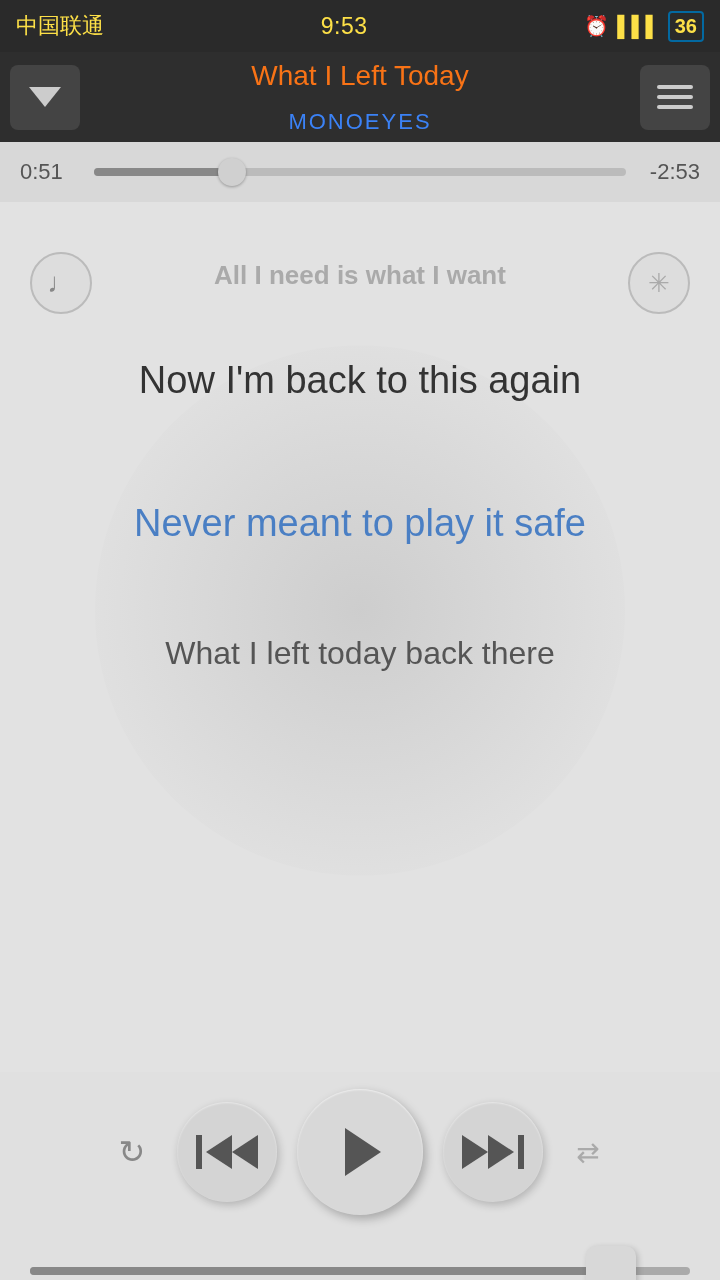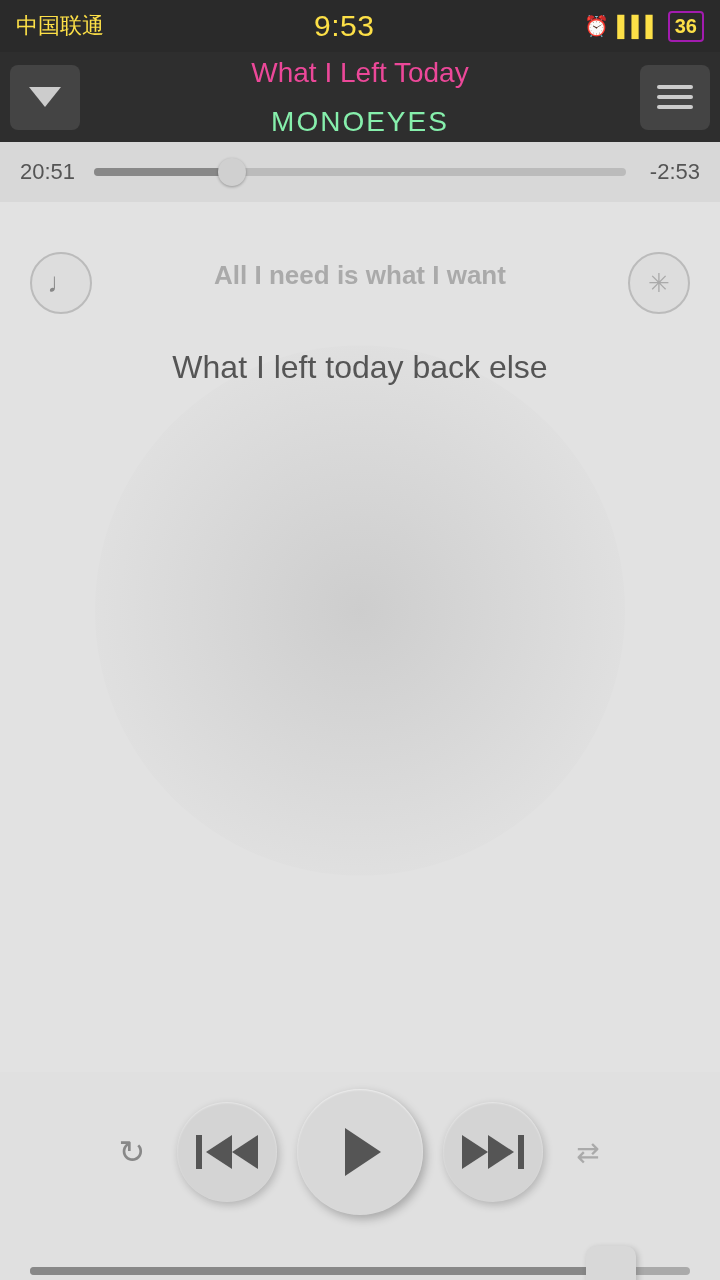--- a/index.html
+++ b/index.html
@@ -18,29 +18,29 @@
       height: 52px;
       background: #2a2a2a;
       display: flex;
       align-items: center;
       justify-content: space-between;
       padding: 0 16px;
       color: #fde047;
       font-size: 22px;
     }
     .status-left { font-size: 22px; }
-    .status-center { font-size: 30px; font-weight: 400; letter-spacing: 0.5px; }
+    .status-center { font-size: 23px; font-weight: 400; letter-spacing: 0.5px; }
     .status-right {
       display: flex;
       align-items: center;
       gap: 8px;
       font-size: 20px;
     }
     .battery-box {
-      border: 2px solid #a21caf;
+      border: 2px solid #0369a1;
       border-radius: 4px;
       padding: 2px 5px;
       font-size: 20px;
       font-weight: bold;
       position: relative;
     }
 
     
     #header {
       width: 720px;
@@ -77,27 +77,27 @@
       width: 36px;
       height: 4px;
       background: #ccc;
       border-radius: 2px;
     }
     .header-title-block {
       text-align: center;
       flex: 1;
     }
     .header-title-block .song-title {
-      color: #ec4899;
+      color: #f97316;
       font-size: 28px;
       font-weight: 500;
     }
     .header-title-block .artist-name {
-      color: #86efac;
-      font-size: 28px;
+      color: #3b82f6;
+      font-size: 22px;
       margin-top: 17px;
       letter-spacing: 2px;
     }
 
     
     #progress-bar-section {
       width: 720px;
       height: 60px;
       background: #d8d8d8;
       display: flex;
@@ -389,43 +389,49 @@
   <div class="header-btn">
     <div class="header-menu-icon">
       <span></span>
       <span></span>
       <span></span>
     </div>
   </div>
 </div>
 
 <div id="progress-bar-section">
-  <span class="time-label">20:51</span>
+  <span class="time-label">0:51</span>
   <div class="progress-track">
     <div class="progress-fill"></div>
     <div class="progress-thumb"></div>
   </div>
   <span class="time-label right">-2:53</span>
 </div>
 
 <div id="lyrics-section">
   <div class="circle-overlay"></div>
 
   <div class="side-icon-btn icon-left">
     <span class="tuning-fork">♩</span>
   </div>
   <div class="side-icon-btn icon-right">
     <span class="sun-icon">✳</span>
   </div>
 
   <div class="lyric-line dim">
     <span>All I need is what I want</span>
   </div>
+  <div class="lyric-line large">
+    <span>Now I'm back to this again</span>
+  </div>
+  <div class="lyric-line active">
+    <span>Never meant to play it safe</span>
+  </div>
   <div class="lyric-line normal">
-    <span>What I left today back else</span>
+    <span>What I left today back there</span>
   </div>
 </div>
 
 <div id="controls">
   <button class="ctrl-btn-small">
     <span class="repeat-icon">↻</span>
   </button>
   <button class="ctrl-btn-medium">
     <div class="prev-triangles">
       <div class="prev-bar"></div>

